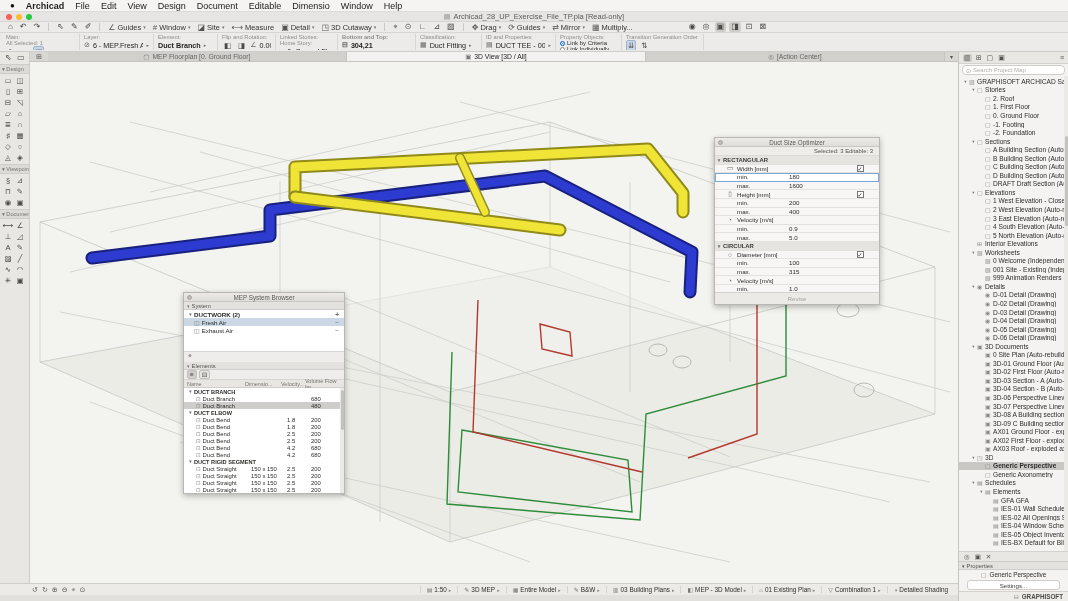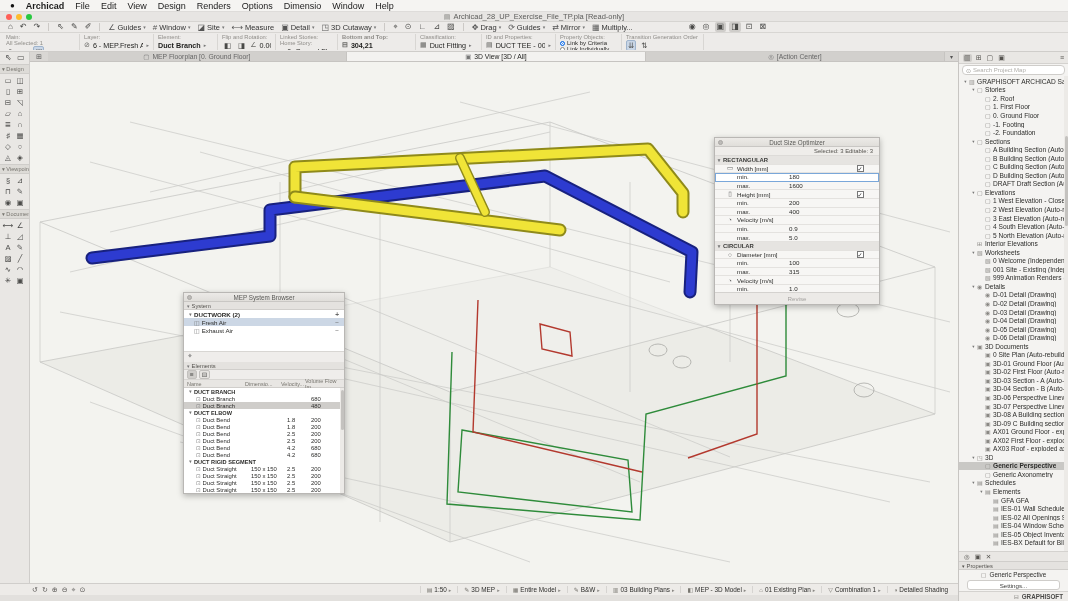--- a/index.html
+++ b/index.html
@@ -153,22 +153,22 @@
 
 <div id="app">
 
   <div class="menubar">
     <span class="mb-apple">●</span>
   <span class="mb-item app">Archicad</span>
       <span class="mb-item">File</span>
       <span class="mb-item">Edit</span>
       <span class="mb-item">View</span>
       <span class="mb-item">Design</span>
-      <span class="mb-item">Renders</span>
-      <span class="mb-item">Options</span>
+      <span class="mb-item">Document</span>
+      <span class="mb-item">Editable</span>
       <span class="mb-item">Dimensio</span>
       <span class="mb-item">Window</span>
       <span class="mb-item">Help</span>
     </div>
 
   <div class="titlebar">
     <span class="dot r"></span>
     <span class="dot y"></span>
     <span class="dot g"></span>
     <span class="tb-title"><span class="doc-ic">▤</span><span>Archicad_28_UP_Exercise_File_TP.pla [Read-only]</span></span>

